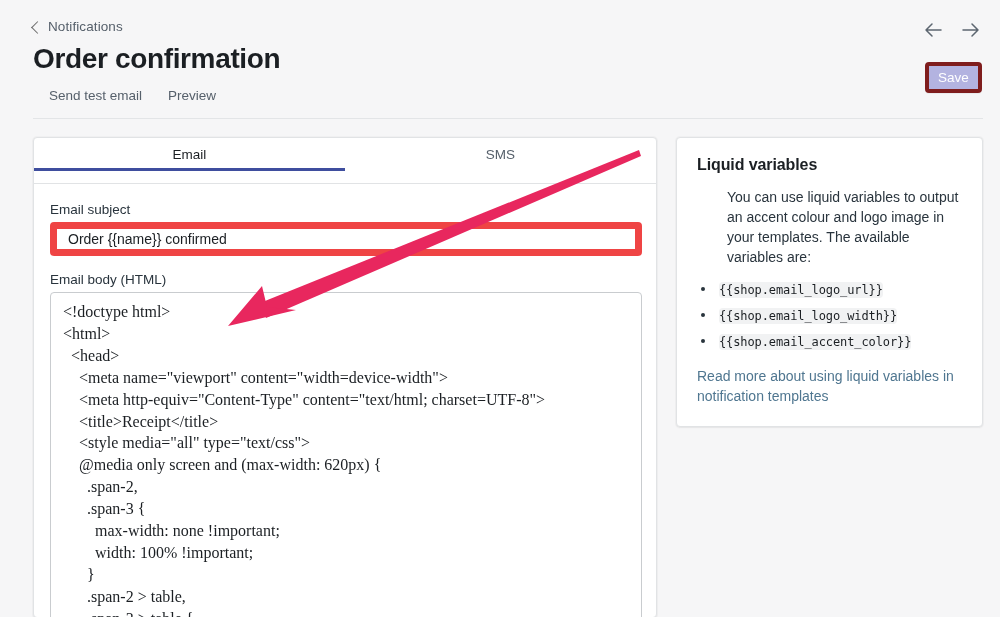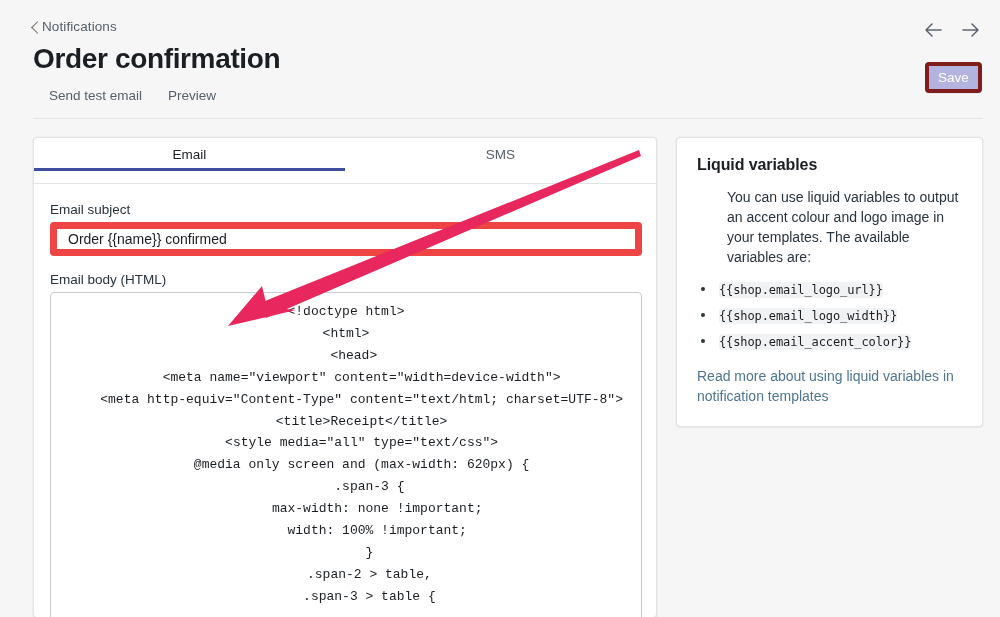--- a/index.html
+++ b/index.html
@@ -24,20 +24,21 @@
     width: 1000px;
     height: 118px;
   }
 
   .breadcrumb {
     position: absolute;
     left: 33px;
     top: 19px;
     display: flex;
     align-items: center;
+    gap: 6px;
     cursor: pointer;
   }
   .breadcrumb .chev {
     display: block;
     width: 9px;
     height: 9px;
     border-left: 1.6px solid #5c6ac4;
     border-bottom: 1.6px solid #5c6ac4;
     transform: rotate(45deg);
     margin-top: 1px;
@@ -206,26 +207,25 @@
     width: 592px;
     height: 330px;
     border: 1px solid #c9cccf;
     border-radius: 4px;
     background: #ffffff;
     padding: 8px 12px 0 12px;
     overflow: hidden;
     position: relative;
   }
   .code-line {
-    font-family: Liberation Mono, monospace;
-    font-size: 13px;
+    font-family: Liberation Serif, serif;
+    font-size: 16px;
     line-height: 21.9px;
     color: #1b1f23;
     white-space: pre;
-    text-align: center;
   }
 
   
   .side-panel {
     position: absolute;
     left: 676px;
     top: 0;
     width: 307px;
     background: #ffffff;
     border: 1px solid #e1e3e5;
@@ -356,20 +356,21 @@
         <span class="field-label">Email body (HTML)</span>
         <div class="code-editor">
           <div class="code-line">&lt;!doctype html&gt;</div>
           <div class="code-line">&lt;html&gt;</div>
           <div class="code-line">  &lt;head&gt;</div>
           <div class="code-line">    &lt;meta name="viewport" content="width=device-width"&gt;</div>
           <div class="code-line">    &lt;meta http-equiv="Content-Type" content="text/html; charset=UTF-8"&gt;</div>
           <div class="code-line">    &lt;title&gt;Receipt&lt;/title&gt;</div>
           <div class="code-line">    &lt;style media="all" type="text/css"&gt;</div>
           <div class="code-line">    @media only screen and (max-width: 620px) {</div>
+          <div class="code-line">      .span-2,</div>
           <div class="code-line">      .span-3 {</div>
           <div class="code-line">        max-width: none !important;</div>
           <div class="code-line">        width: 100% !important;</div>
           <div class="code-line">      }</div>
           <div class="code-line">      .span-2 &gt; table,</div>
           <div class="code-line">      .span-3 &gt; table {</div>
         </div>
       </div>
 
     </div>

